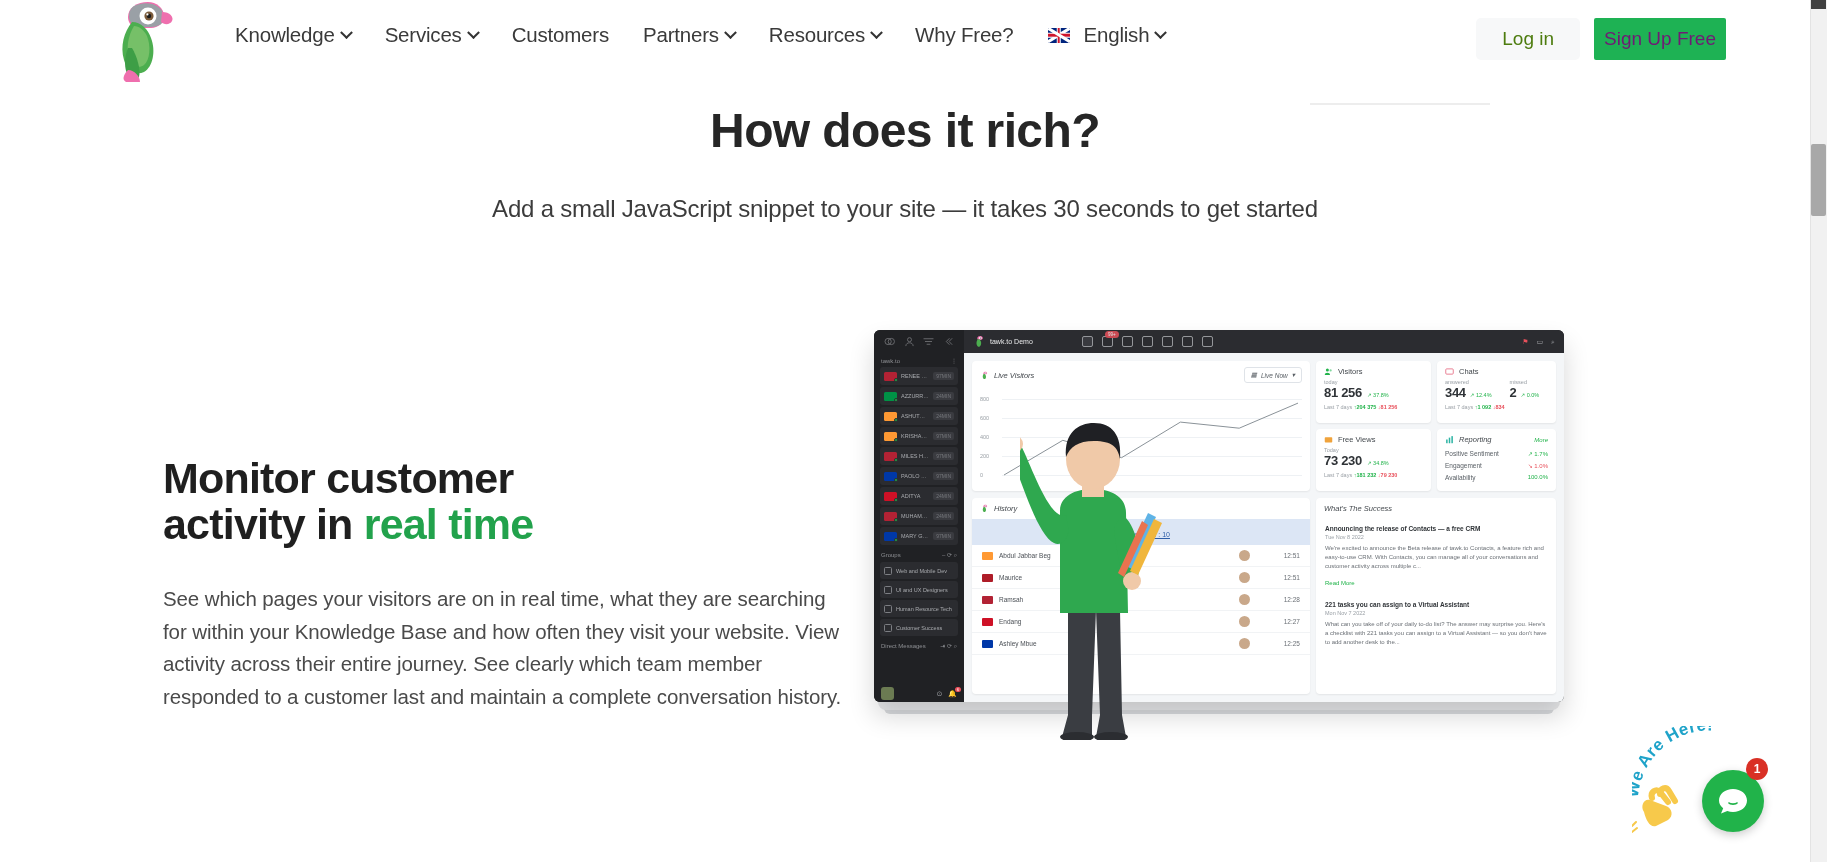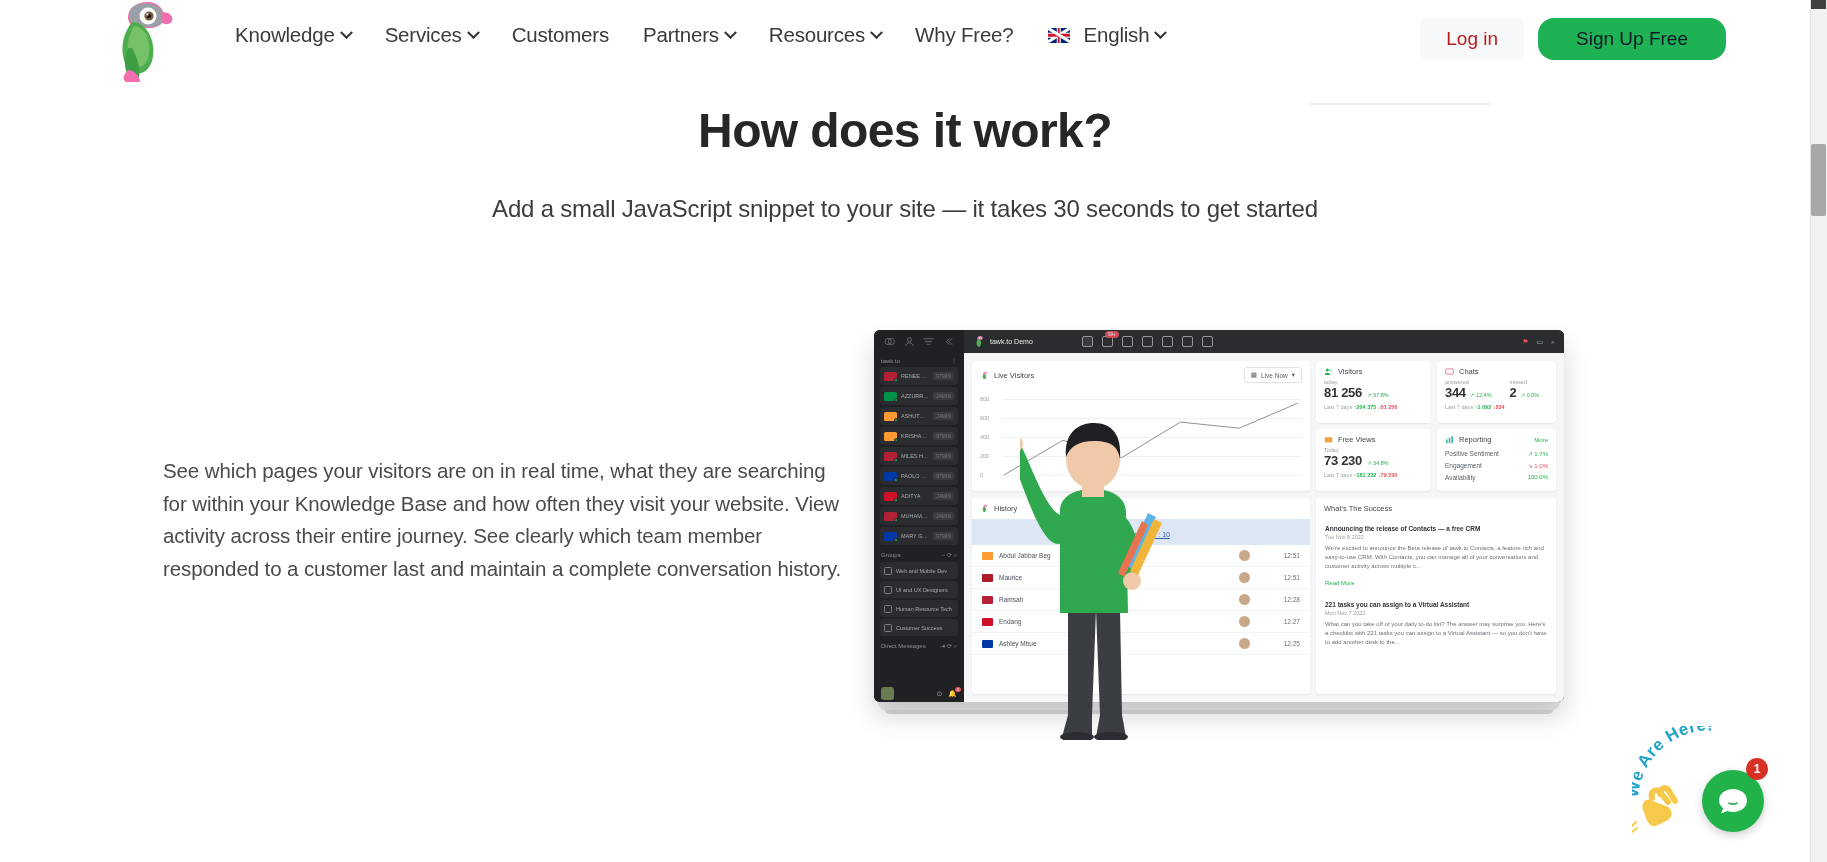--- a/index.html
+++ b/index.html
@@ -46,26 +46,26 @@
   .flag-uk::before { transform: translateX(-50%) rotate(58deg); box-shadow: 0 0 0 0 transparent; }
   .flag-uk::after  { transform: translateX(-50%) rotate(-58deg); }
   .flag-cross-h { position:absolute; left:0; top:50%; width:100%; height:4.5px; background:#fff; transform:translateY(-50%); }
   .flag-cross-v { position:absolute; top:0; left:50%; height:100%; width:4.5px; background:#fff; transform:translateX(-50%); }
   .flag-cross-h2 { position:absolute; left:0; top:50%; width:100%; height:2.6px; background:#cf142b; transform:translateY(-50%); }
   .flag-cross-v2 { position:absolute; top:0; left:50%; height:100%; width:2.6px; background:#cf142b; transform:translateX(-50%); }
 
   .header-actions { position: absolute; right: 84px; top: 18px; display: flex; align-items: center; gap: 14px; }
   .btn-login {
     background: #f7f8f9; border: none; border-radius: 5px;
-    font-size: 19px; color: #b91c1c; padding: 10px 26px; cursor: pointer;
+    font-size: 19px; color: #4d7c0f; padding: 10px 26px; cursor: pointer;
     font-family: "Liberation Sans", sans-serif;
   }
   .btn-signup {
-    background: #1eb254; border: none; border-radius: 16px;
-    font-size: 19px; color: #0f172a; padding: 10px 38px; cursor: pointer;
+    background: #1eb254; border: none; border-radius: 2px;
+    font-size: 19px; color: #701a75; padding: 10px 10px; cursor: pointer;
     font-family: "Liberation Sans", sans-serif; white-space: nowrap;
   }
   .header-underline {
     position: absolute; left: 1310px; top: 103px; width: 180px; height: 2px; background: #ededed;
   }
 
   
   .hero-title {
     position: absolute; top: 103px; left: 0; width: 1810px; text-align: center;
     font-size: 48px; font-weight: bold; color: #262626; letter-spacing: -0.6px;
@@ -129,21 +129,21 @@
   .tb-brand-txt { font-size: 7px; color:#e8e9ea; }
   .tb-icons { display:flex; align-items:center; gap:9px; }
   .tb-ico { width: 11px; height: 11px; border:1px solid #a7a9ad; border-radius:2px; position: relative; opacity:.85; }
   .tb-ico.active { background:#3c3d42; }
   .tb-badge { position:absolute; top:-6px; left:2px; background:#e8505b; color:#fff; font-size:4.5px; border-radius:5px; padding:1px 3px; white-space:nowrap; }
   .tb-right { position:absolute; right: 9px; display:flex; gap:8px; align-items:center; }
 
   
   .dash-content { position:absolute; left:90px; top:23px; width:600px; height:349px; background:#f4f6f8; padding:8px; overflow:hidden; }
   .card { background:#fff; border-radius:4px; box-shadow:0 1px 2px rgba(0,0,0,.07); }
-  .card-head { display:flex; align-items:center; justify-content:space-between; padding:6px 8px; }
+  .card-head { display:flex; align-items:center; justify-content:space-between; padding:6px 8px;font-style:italic; }
   .card-title { display:flex; align-items:center; gap:5px; font-size:7.5px; color:#43484d; }
   .mini-ico { width:9px; height:9px; border-radius:2px; }
 
   .chart-card { position:absolute; left:8px; top:8px; width:338px; height:130px; }
   .livenow {
     display:flex; align-items:center; gap:4px; border:1px solid #dfe3e8; border-radius:3px;
     font-size:6.5px; color:#5a6066; padding:3px 6px;
   }
   .chart-area { position:absolute; left:8px; top:30px; width:322px; height:94px; }
   .ytick { position:absolute; font-size:5.5px; color:#9aa0a6; left:0; }
@@ -254,24 +254,28 @@
     </div>
   </nav>
 
   <div class="header-actions">
     <button class="btn-login">Log in</button>
     <button class="btn-signup">Sign Up Free</button>
   </div>
 </header>
 <div class="header-underline"></div>
 
-<h1 class="hero-title">How does it work?</h1>
+<h1 class="hero-title">How does it rich?</h1>
 <p class="hero-sub">Add a small JavaScript snippet to your site — it takes 30 seconds to get started</p>
 
 <section class="copy-block">
+  <h2 class="copy-h2">
+    <span>Monitor customer</span><br>
+    <span>activity in </span><span class="accent">real time</span>
+  </h2>
   <p class="copy-p">See which pages your visitors are on in real time, what they are searching for within your Knowledge Base and how often they visit your website. View activity across their entire journey. See clearly which team member responded to a customer last and maintain a complete conversation history.</p>
 </section>
 
 <section class="dash-shell">
   <div class="dash-base2"></div>
   <div class="dash-base"></div>
   <div class="dash-frame">
 
     <aside class="rail">
       <div class="rail-top">

